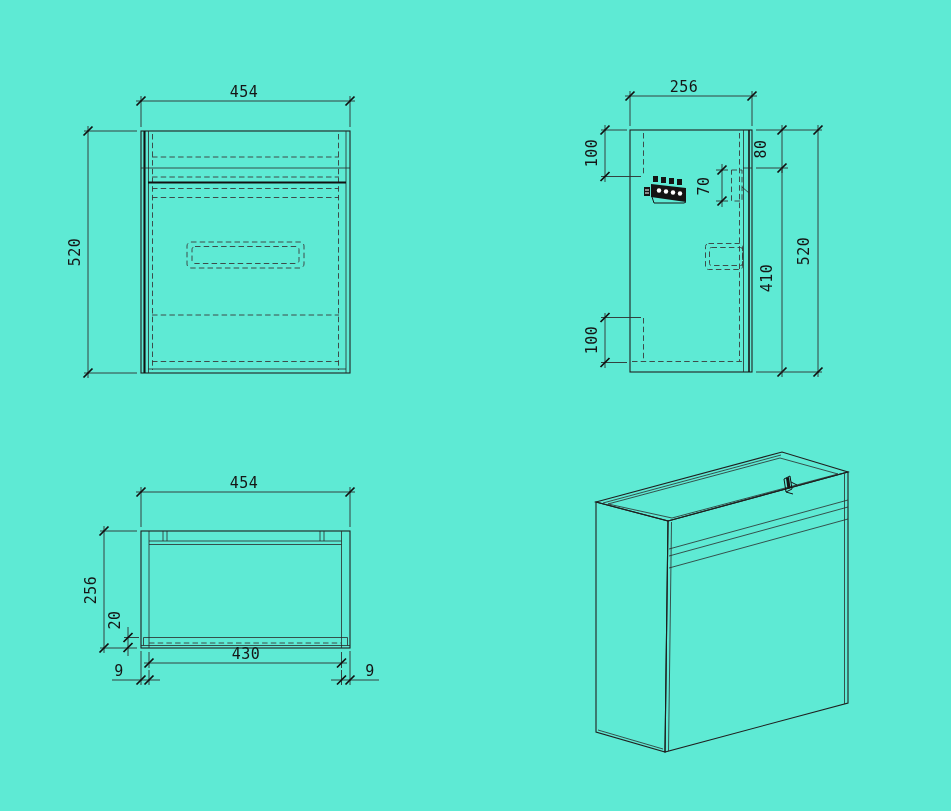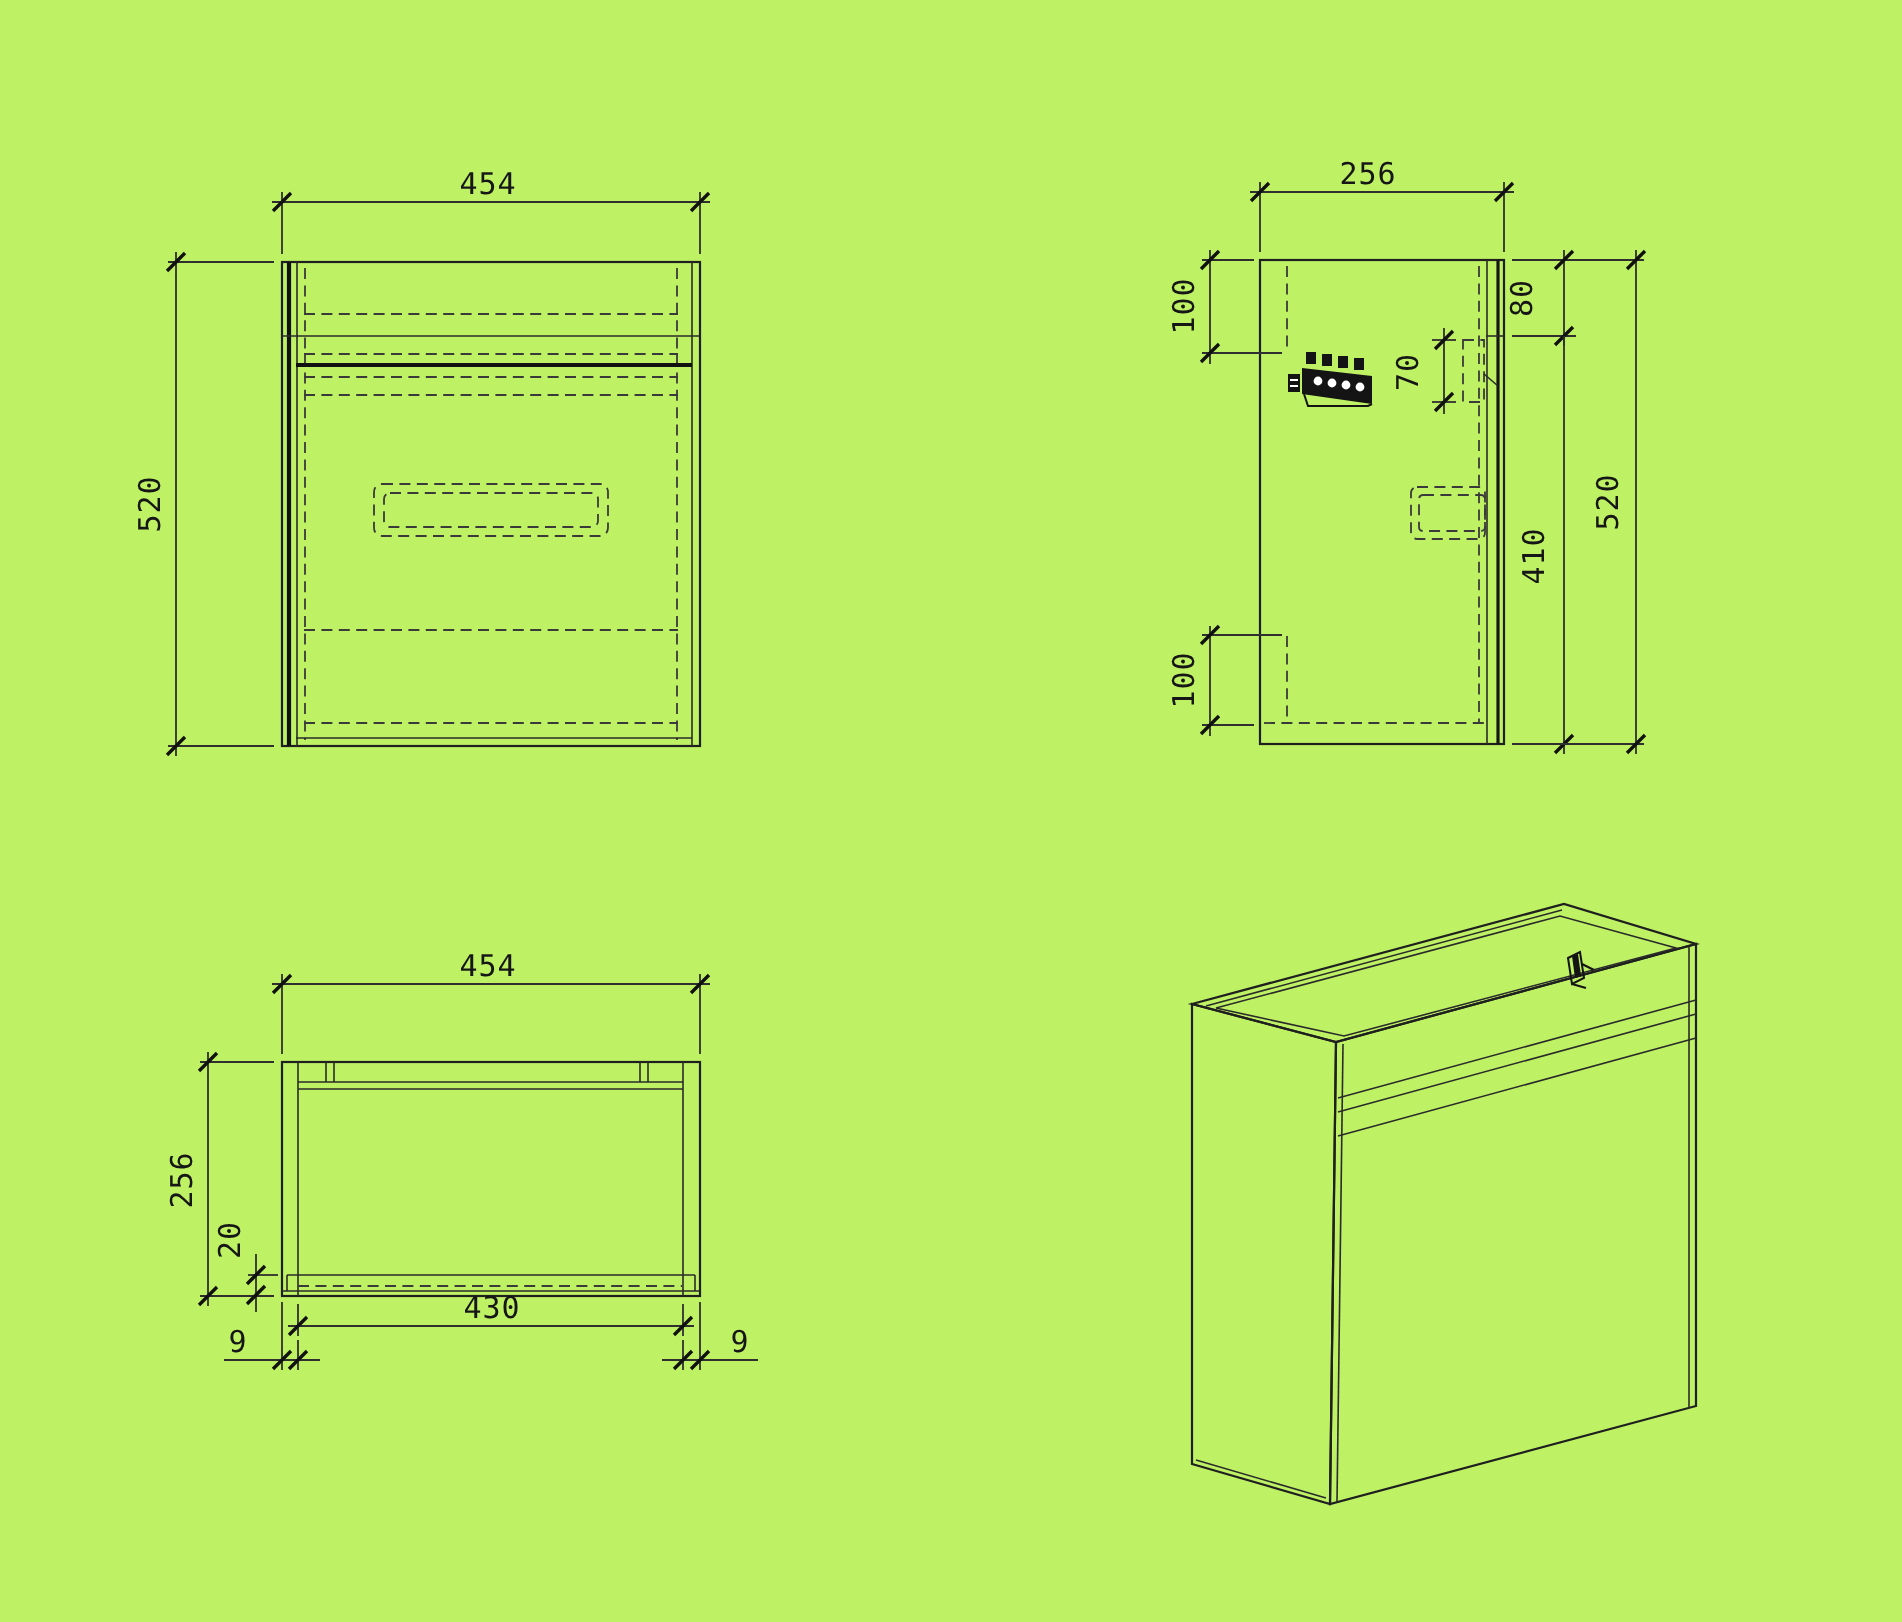--- a/index.html
+++ b/index.html
@@ -1,16 +1,16 @@
 <!DOCTYPE html>
 <html><head>
 <meta charset="utf-8">
 <style>
   html,body{margin:0;padding:0;background:#ffffff;}
-  .page{position:relative;width:951px;height:811px;background:#bef264;overflow:hidden;
+  .page{position:relative;width:951px;height:811px;background:#5eead4;overflow:hidden;
         font-family:"DejaVu Sans Mono", monospace;}
   svg{display:block;}
   
   .ol   {fill:none;stroke:#1f1f1f;stroke-width:1.1;}
   .thin {fill:none;stroke:#2a2a2a;stroke-width:0.8;}
   .thick{fill:none;stroke:#111111;stroke-width:2.1;}
   .med  {fill:none;stroke:#161616;stroke-width:1.6;}
   .dash {fill:none;stroke:#3a3a3a;stroke-width:0.9;stroke-dasharray:5.5,3.2;}
   .dim  {fill:none;stroke:#2f2f2f;stroke-width:0.9;}
   .tick {fill:none;stroke:#111111;stroke-width:1.7;}

